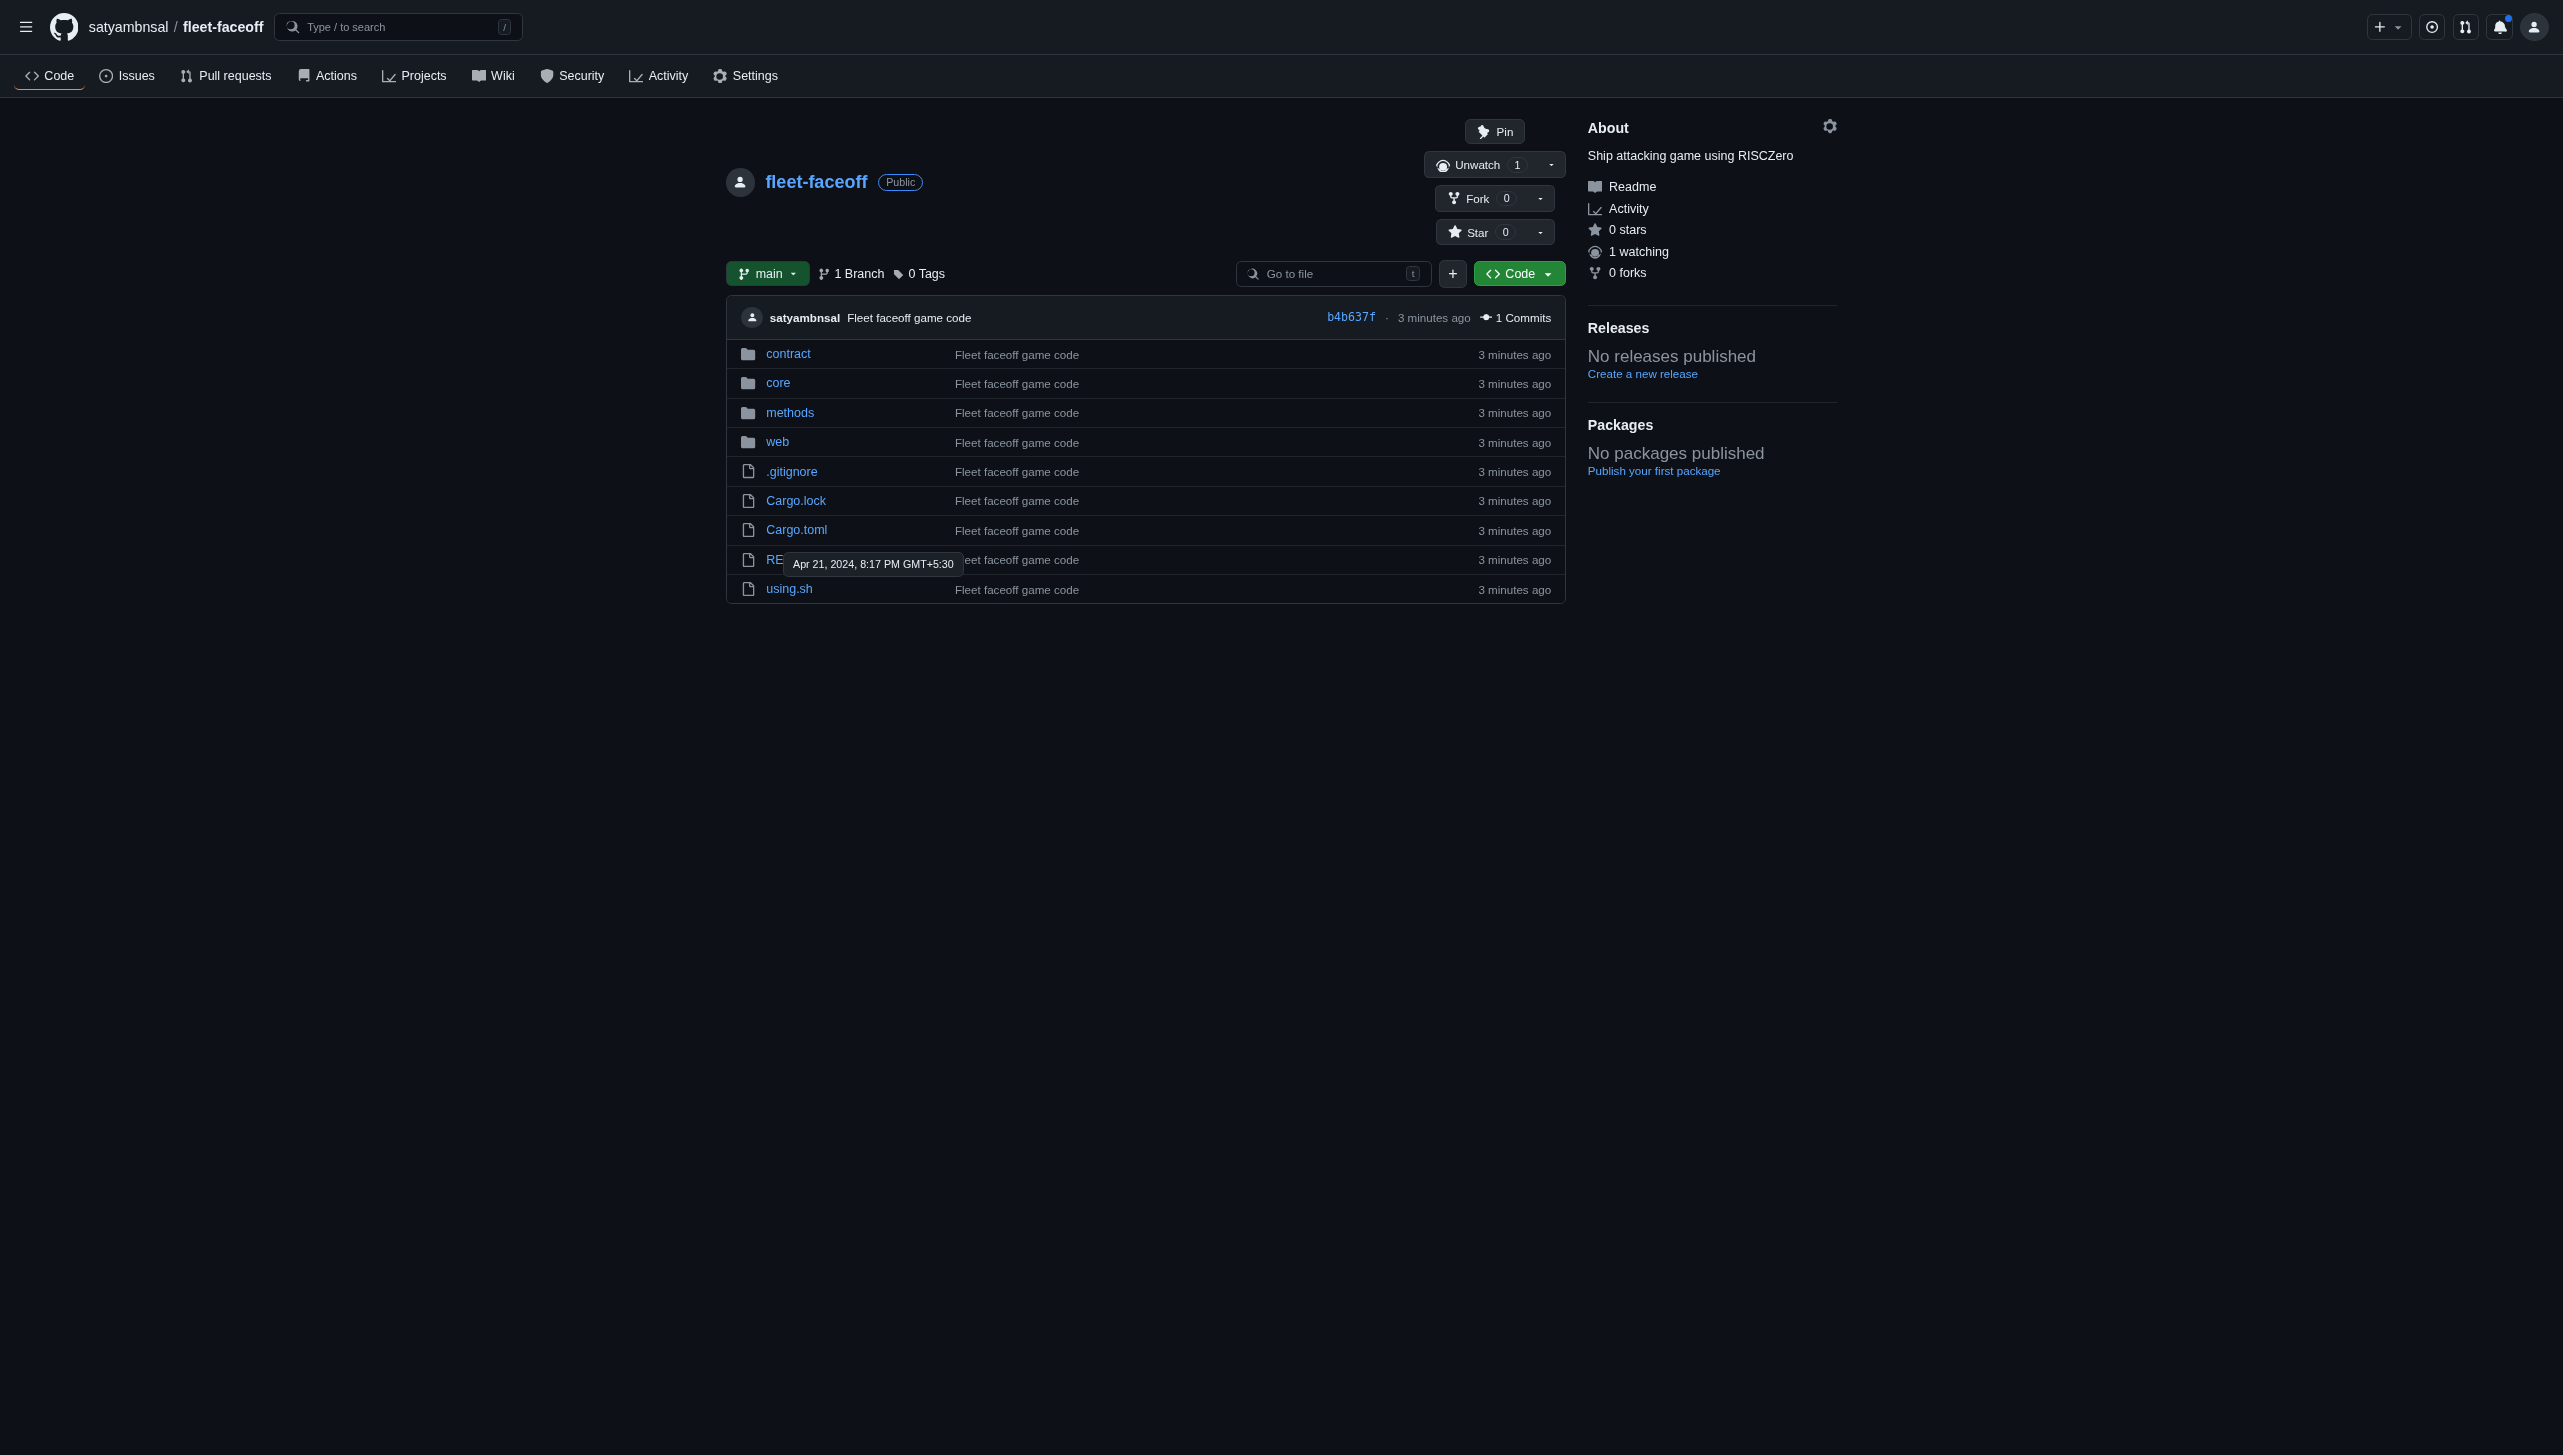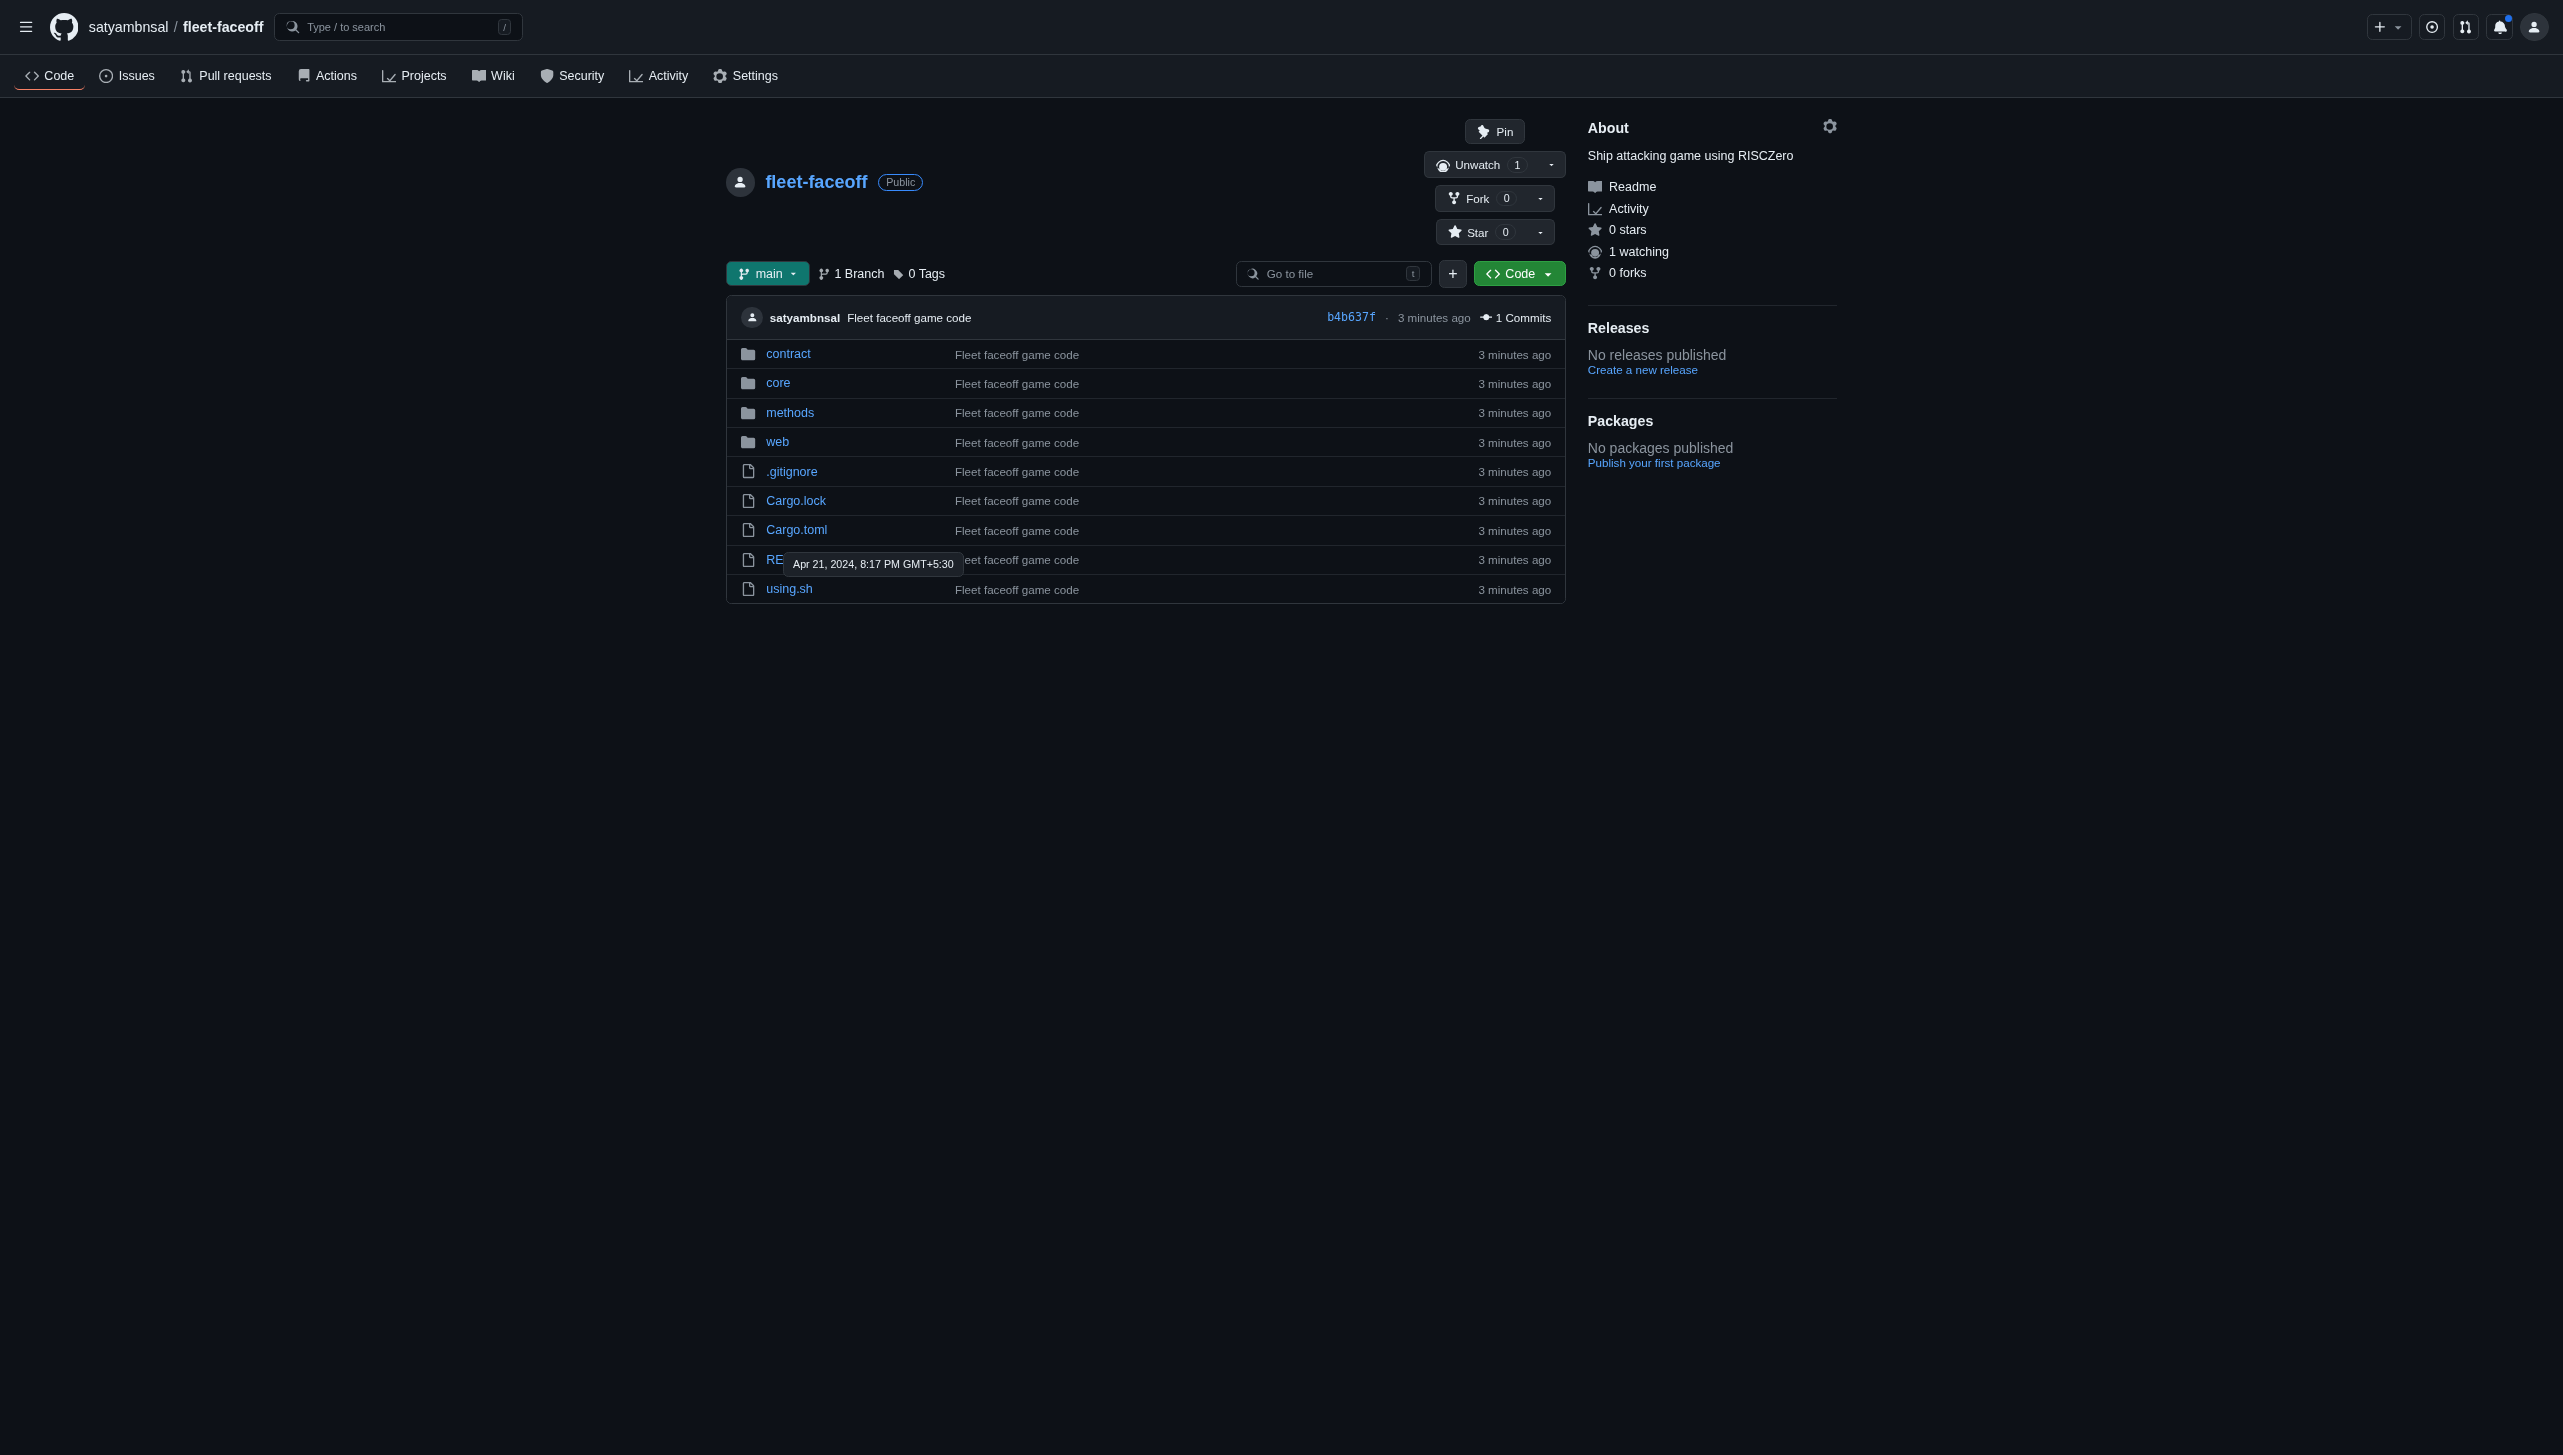--- a/index.html
+++ b/index.html
@@ -240,21 +240,21 @@
     .branch-left {
       display: flex;
       align-items: center;
       gap: 7.1px;
     }
     .branch-btn {
       display: flex;
       align-items: center;
       gap: 5.3px;
       padding: 4.4px 10.7px;
-      background: #0f766e;
+      background: #14532d;
       border: 0.9px solid #30363d;
       border-radius: 5.3px;
       color: #e6edf3;
       cursor: pointer;
       font-size: 12.5px;
       font-weight: 500;
     }
     .branch-meta-item {
       display: flex;
       align-items: center;
@@ -443,21 +443,21 @@
       padding: 3.6px 0;
       cursor: pointer;
     }
     .sidebar-stat svg { width: 14.2px; height: 14.2px; fill: currentColor; color: #8b949e; flex-shrink: 0; }
     .sidebar-divider {
       height: 0.9px;
       background: #21262d;
       margin: 14.2px 0;
     }
     .releases-none {
-      font-size: 14px;
+      font-size: 17px;
       color: #8b949e;
     }
     .releases-link {
       color: #58a6ff;
       cursor: pointer;
       font-size: 11.6px;
       text-decoration: none;
     }
 
     

